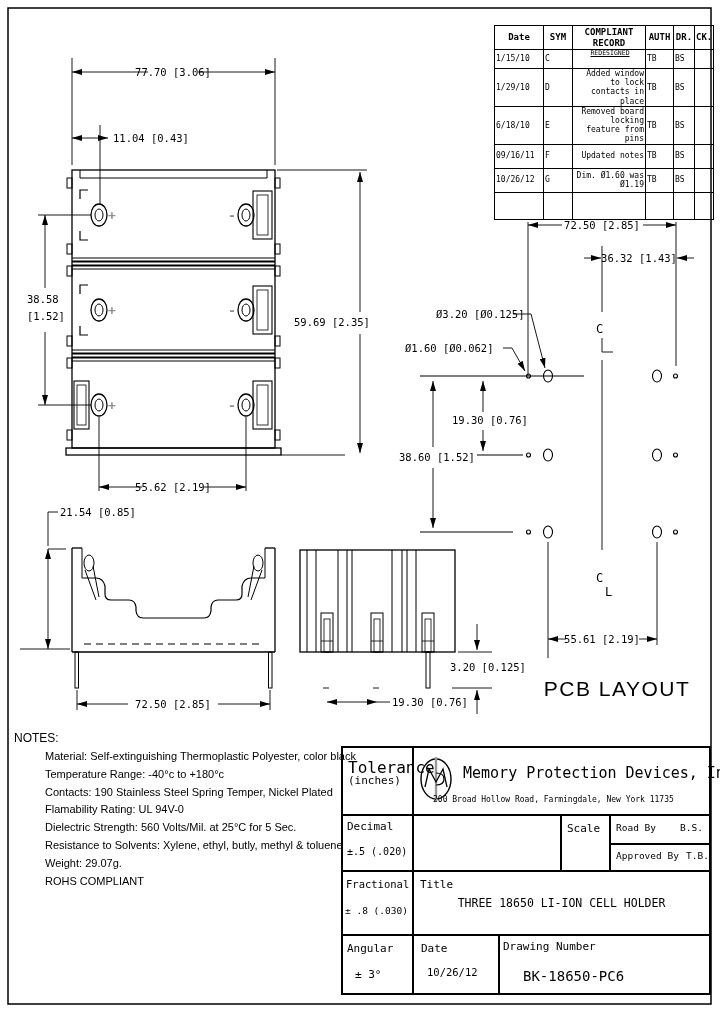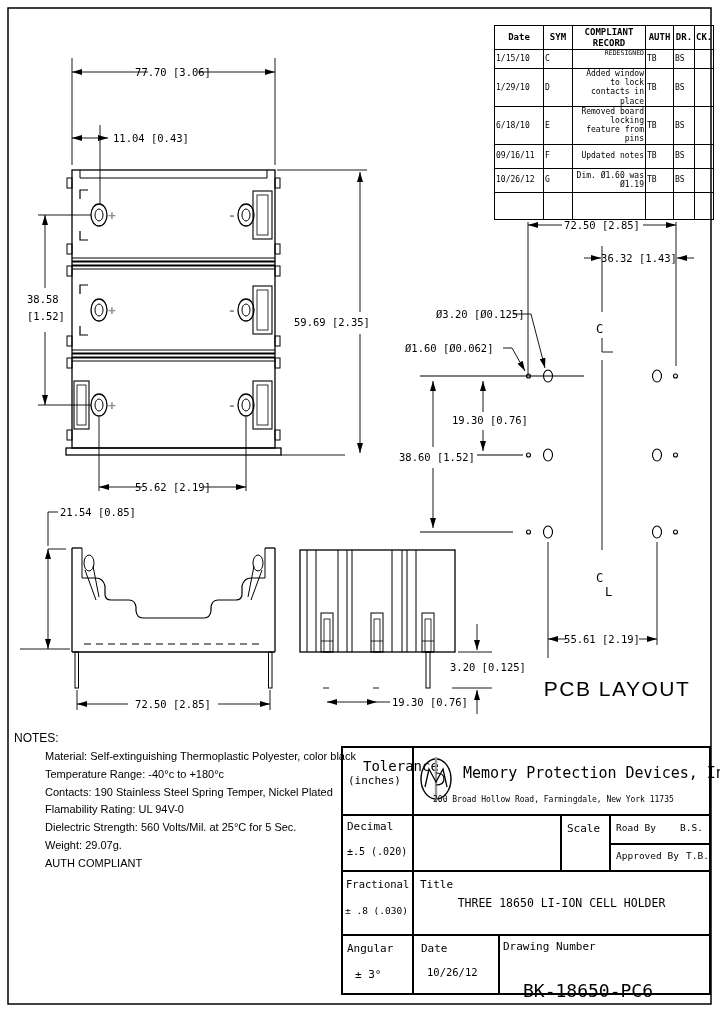--- a/index.html
+++ b/index.html
@@ -10,21 +10,21 @@
   .dtxt-c{text-anchor:middle;}
   .sign{font-family:"DejaVu Sans Mono",monospace;font-size:13px;fill:#8f8f8f;font-weight:bold;}
   .cl{font-family:"DejaVu Sans Mono",monospace;font-size:12px;}
   .pcbtitle{font-family:"Liberation Sans",sans-serif;font-size:21px;letter-spacing:1.5px;text-anchor:middle;}
   
   .revtable{position:absolute;left:494px;top:25px;border-collapse:collapse;table-layout:fixed;}
   .revtable td{border:1px solid #000;font-family:"DejaVu Sans Mono",monospace;font-size:8px;
                line-height:1.15;padding:0 1px;overflow:hidden;vertical-align:middle;text-align:left;}
   .revtable td.rec{text-align:right;padding-left:3px;}
   .revtable tr.hdr td{font-size:9px;font-weight:bold;text-align:center;}
-  .revtable td.tiny{font-size:6.5px;vertical-align:top;text-align:right;}
+  .revtable td.tiny{font-size:6.5px;vertical-align:top;text-align:center;text-decoration:underline;}
   
   .notes{position:absolute;left:14px;top:731px;width:330px;}
   .notes .nt{font-size:12px;margin:0 0 3px 0;}
   .notes .ni{font-size:11px;line-height:17.8px;margin-left:31px;white-space:nowrap;}
   
   .tblock{position:absolute;left:341px;top:746px;width:370px;height:249px;border:2px solid #000;box-sizing:border-box;}
   .tb-line{position:absolute;background:#000;}
   .tb-txt{position:absolute;font-family:"DejaVu Sans Mono",monospace;white-space:nowrap;}
 </style>
 </head>
@@ -373,36 +373,37 @@
   </tbody>
     </table>
 
   <div class="notes">
     <div class="nt">NOTES:</div>
     <div class="ni">Material: Self-extinguishing Thermoplastic Polyester, color black</div>
     <div class="ni">Temperature Range: -40°c to +180°c</div>
     <div class="ni">Contacts: 190 Stainless Steel Spring Temper, Nickel Plated</div>
     <div class="ni">Flamability Rating: UL 94V-0</div>
     <div class="ni">Dielectric Strength: 560 Volts/Mil. at 25°C for 5 Sec.</div>
+    <div class="ni">Resistance to Solvents: Xylene, ethyl, butly, methyl &amp; toluene</div>
     <div class="ni">Weight: 29.07g.</div>
-    <div class="ni">AUTH COMPLIANT</div>
+    <div class="ni">ROHS COMPLIANT</div>
   </div>
 
   <div class="tblock">
 
     <div class="tb-line" style="left:69px;top:0;width:1.5px;height:245px"></div>
     <div class="tb-line" style="left:0;top:66px;width:366px;height:1.5px"></div>
     <div class="tb-line" style="left:0;top:122px;width:366px;height:1.5px"></div>
     <div class="tb-line" style="left:0;top:186px;width:366px;height:1.5px"></div>
     <div class="tb-line" style="left:217px;top:66px;width:1.5px;height:56px"></div>
     <div class="tb-line" style="left:266px;top:66px;width:1.5px;height:56px"></div>
     <div class="tb-line" style="left:266px;top:95px;width:100px;height:1.5px"></div>
     <div class="tb-line" style="left:155px;top:186px;width:1.5px;height:59px"></div>
 
-    <div class="tb-txt" style="left:20px;top:10px;font-size:14px">Tolerance</div>
+    <div class="tb-txt" style="left:5px;top:10px;font-size:16px">Tolerance</div>
     <div class="tb-txt" style="left:5px;top:26px;font-size:11px">(inches)</div>
     <div class="tb-txt" style="left:4px;top:72px;font-size:11px">Decimal</div>
     <div class="tb-txt" style="left:4px;top:98px;font-size:10px">±.5 (.020)</div>
     <div class="tb-txt" style="left:3px;top:130px;font-size:10.5px">Fractional</div>
     <div class="tb-txt" style="left:2px;top:157px;font-size:9.5px">± .8 (.030)</div>
     <div class="tb-txt" style="left:4px;top:194px;font-size:11px">Angular</div>
     <div class="tb-txt" style="left:12px;top:220px;font-size:11px">± 3°</div>
 
     <svg width="40" height="48" viewBox="0 0 40 48" style="position:absolute;left:73px;top:7px" fill="none" stroke="#000">
       <ellipse cx="20" cy="24" rx="15" ry="20" stroke-width="1.4"></ellipse>
@@ -418,16 +419,16 @@
     <div class="tb-txt" style="left:337px;top:74px;font-size:9.5px">B.S.</div>
     <div class="tb-txt" style="left:273px;top:102px;font-size:9.5px">Approved By</div>
     <div class="tb-txt" style="left:343px;top:102px;font-size:9.5px">T.B.</div>
 
     <div class="tb-txt" style="left:77px;top:130px;font-size:11px">Title</div>
     <div class="tb-txt" style="left:71px;top:148px;width:295px;text-align:center;font-size:11.5px">THREE 18650 LI-ION CELL HOLDER</div>
 
     <div class="tb-txt" style="left:78px;top:194px;font-size:11px">Date</div>
     <div class="tb-txt" style="left:84px;top:218px;font-size:10.5px">10/26/12</div>
     <div class="tb-txt" style="left:160px;top:192px;font-size:11px">Drawing Number</div>
-    <div class="tb-txt" style="left:180px;top:232px;font-size:18px">BK-18650-PC6</div>
+    <div class="tb-txt" style="left:180px;top:220px;font-size:14px">BK-18650-PC6</div>
   </div>
 
 </div>
 
 </body></html>

